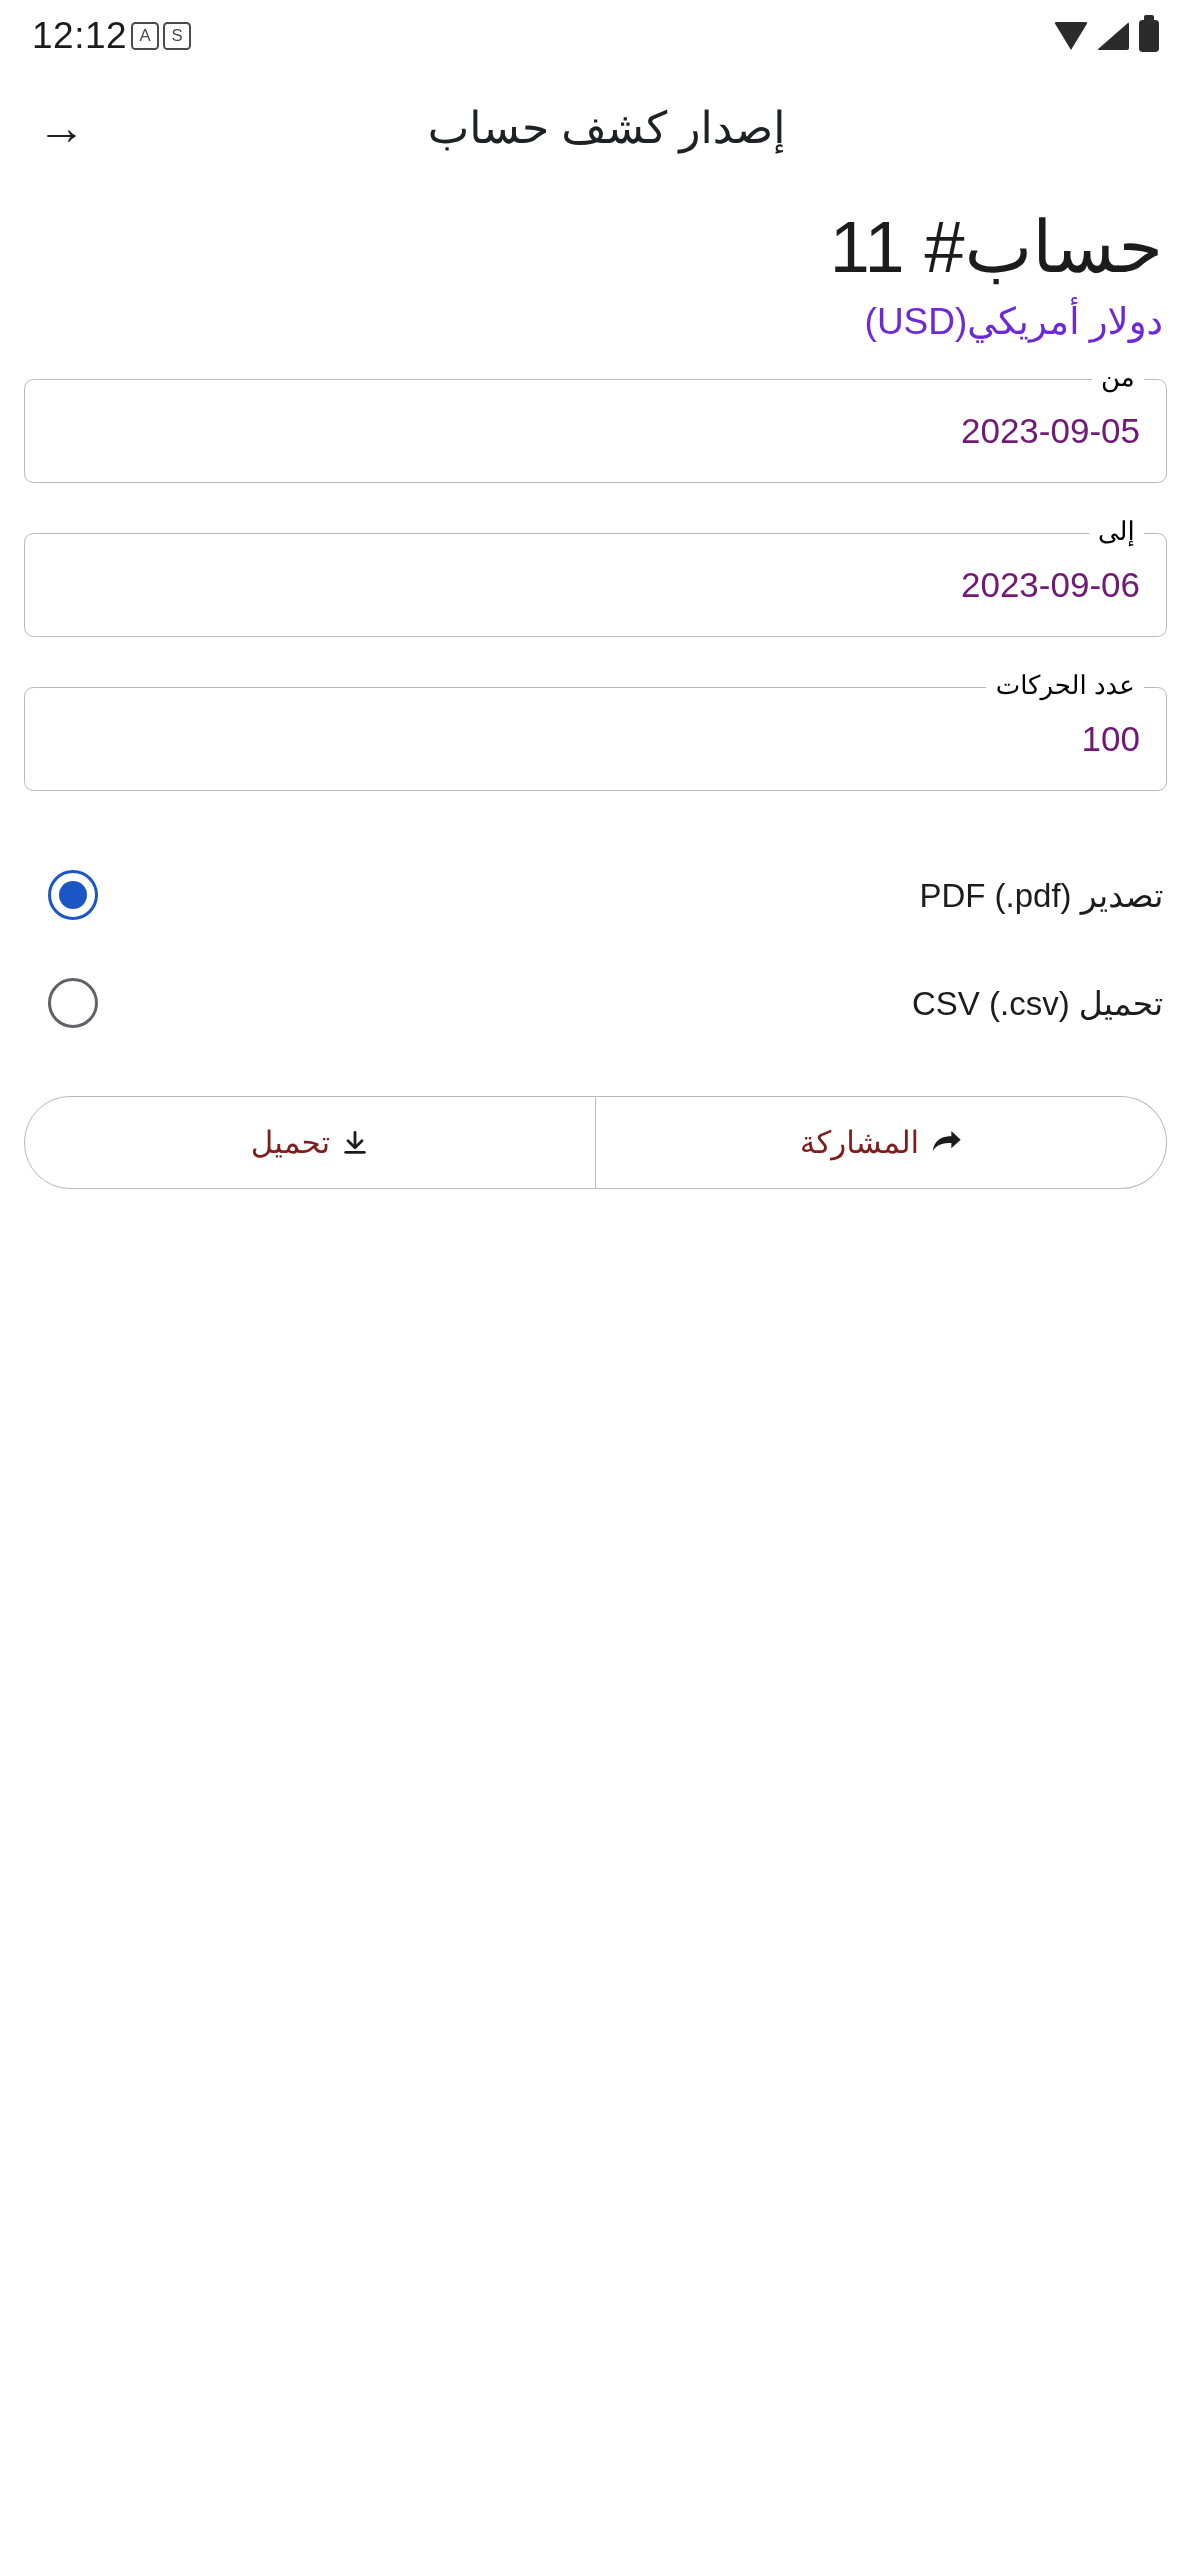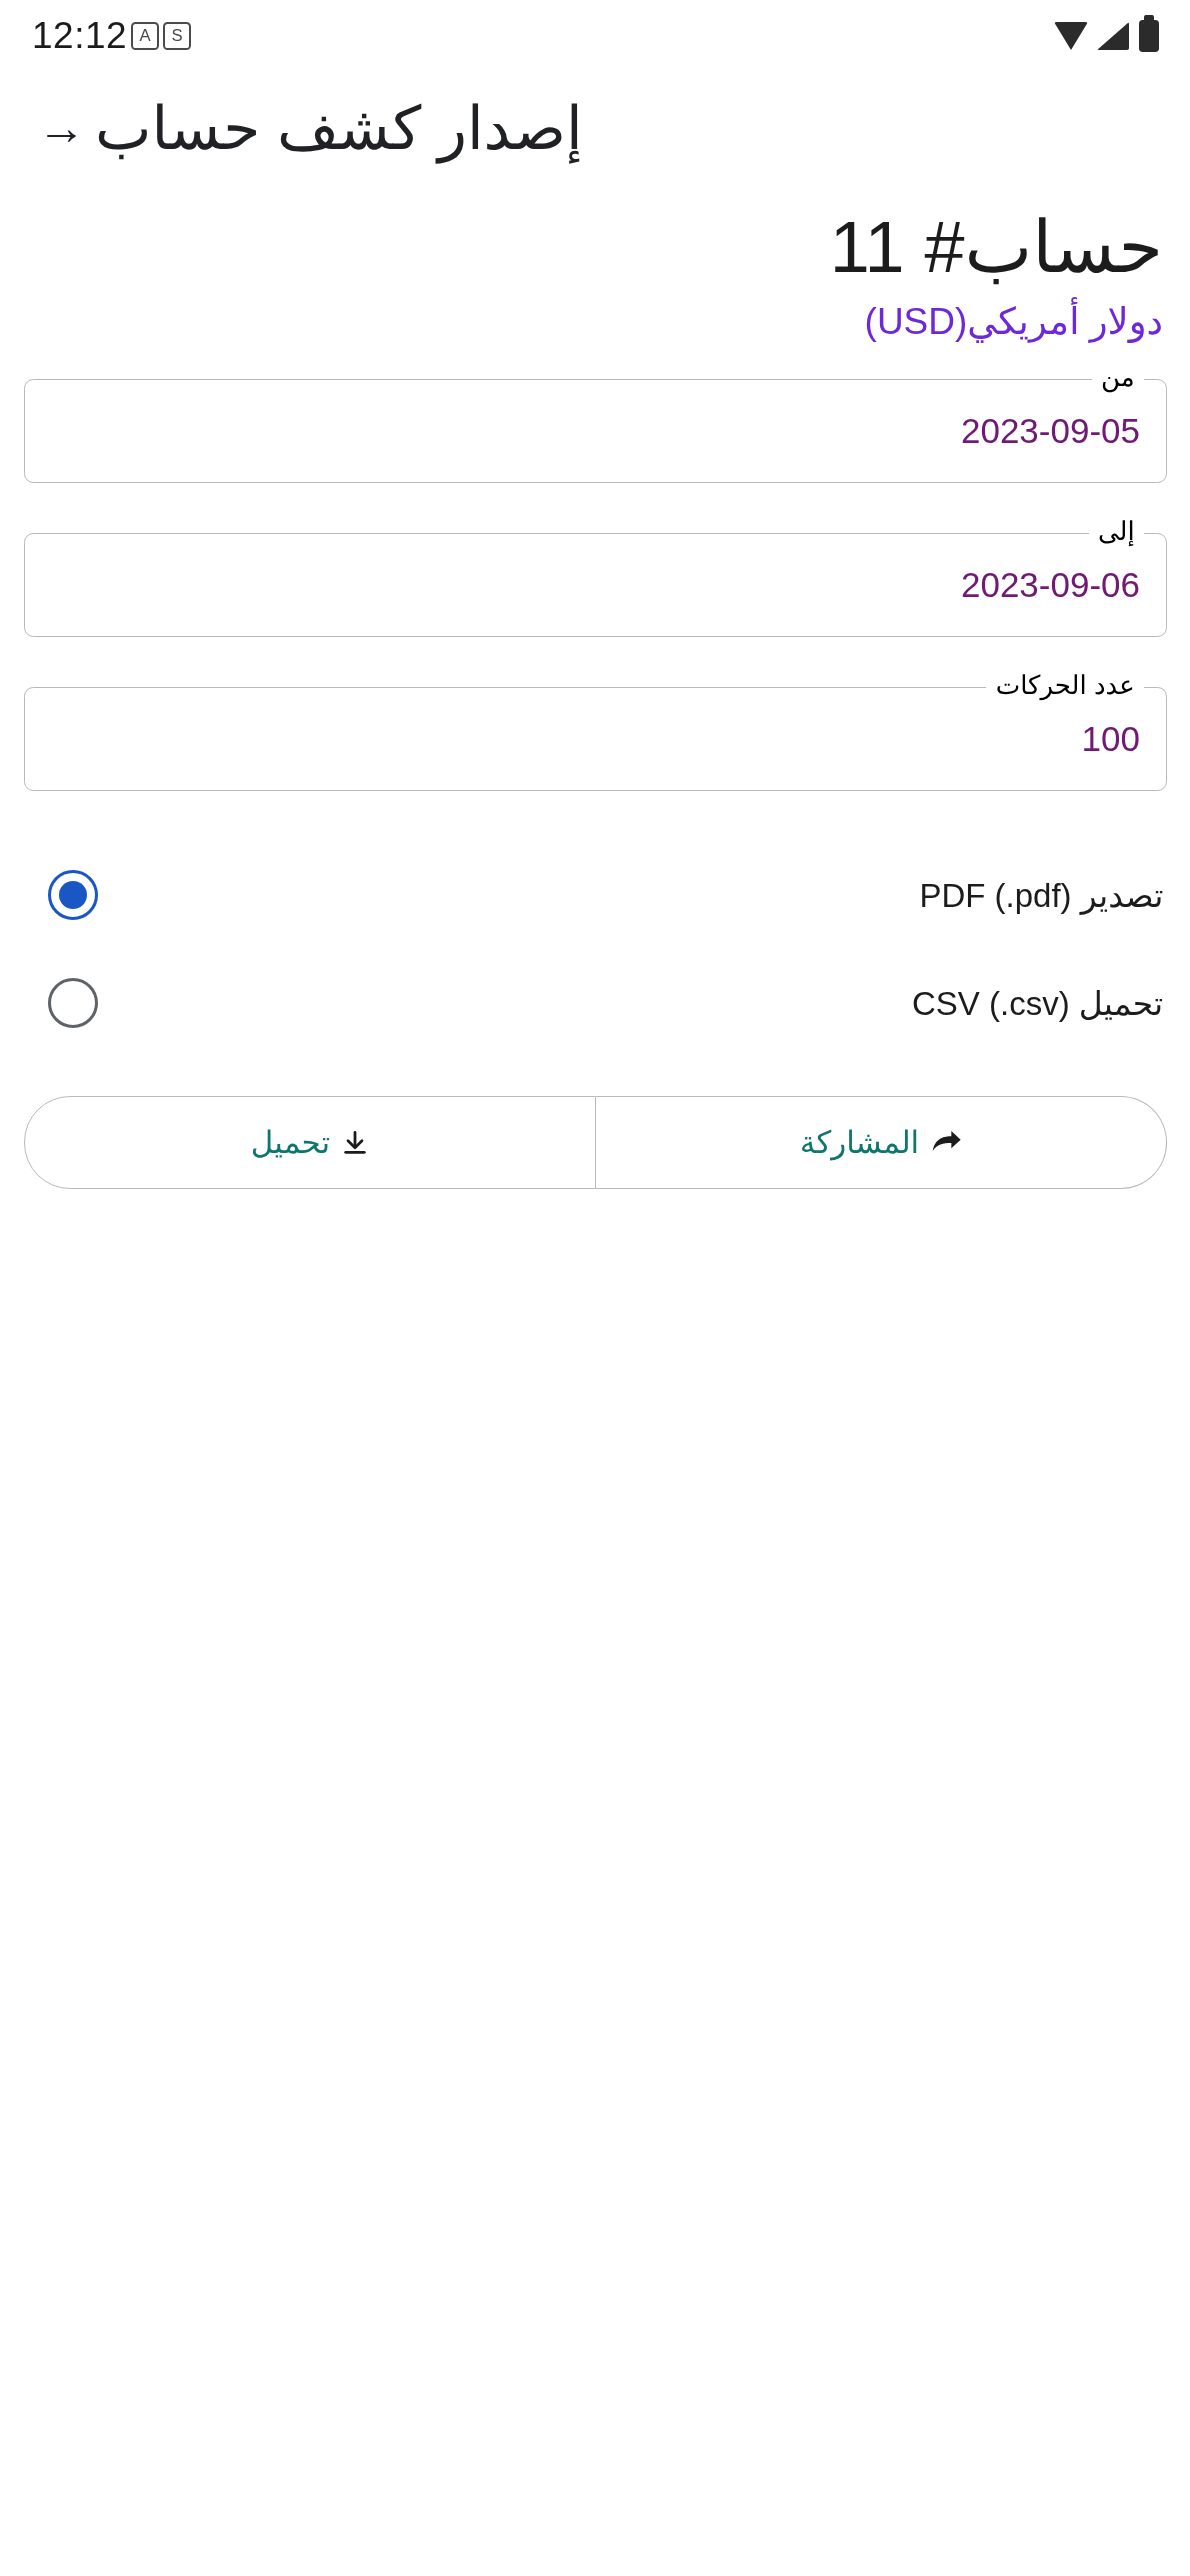--- a/index.html
+++ b/index.html
@@ -79,26 +79,26 @@
   
   .app-bar {
     height: 111px;
     display: flex;
     align-items: center;
     justify-content: flex-start;
     padding: 0 28px 0 28px;
     direction: rtl;
   }
   .app-bar-title {
-    font-size: 60px;
+    font-size: 44px;
     color: #202124;
     font-weight: 400;
     margin-right: 16.7px;
     flex: 1;
-    text-align: left;
+    text-align: center;
     padding-right: 28px;
   }
   .back-arrow {
     width: 67px;
     height: 67px;
     display: flex;
     align-items: center;
     justify-content: center;
     font-size: 48px;
     color: #202124;
@@ -213,21 +213,21 @@
   }
   .action-btn {
     flex: 1;
     height: 93px;
     border: 1.9px solid #b9b9b9;
     display: flex;
     align-items: center;
     justify-content: center;
     gap: 11px;
     font-size: 31px;
-    color: #0f766e;
+    color: #7f1d1d;
     background: #fff;
   }
   .action-btn.first {
     border-radius: 0 46px 46px 0;
     border-left: none;
   }
   .action-btn.last {
     border-radius: 46px 0 0 46px;
   }
   .btn-icon {

